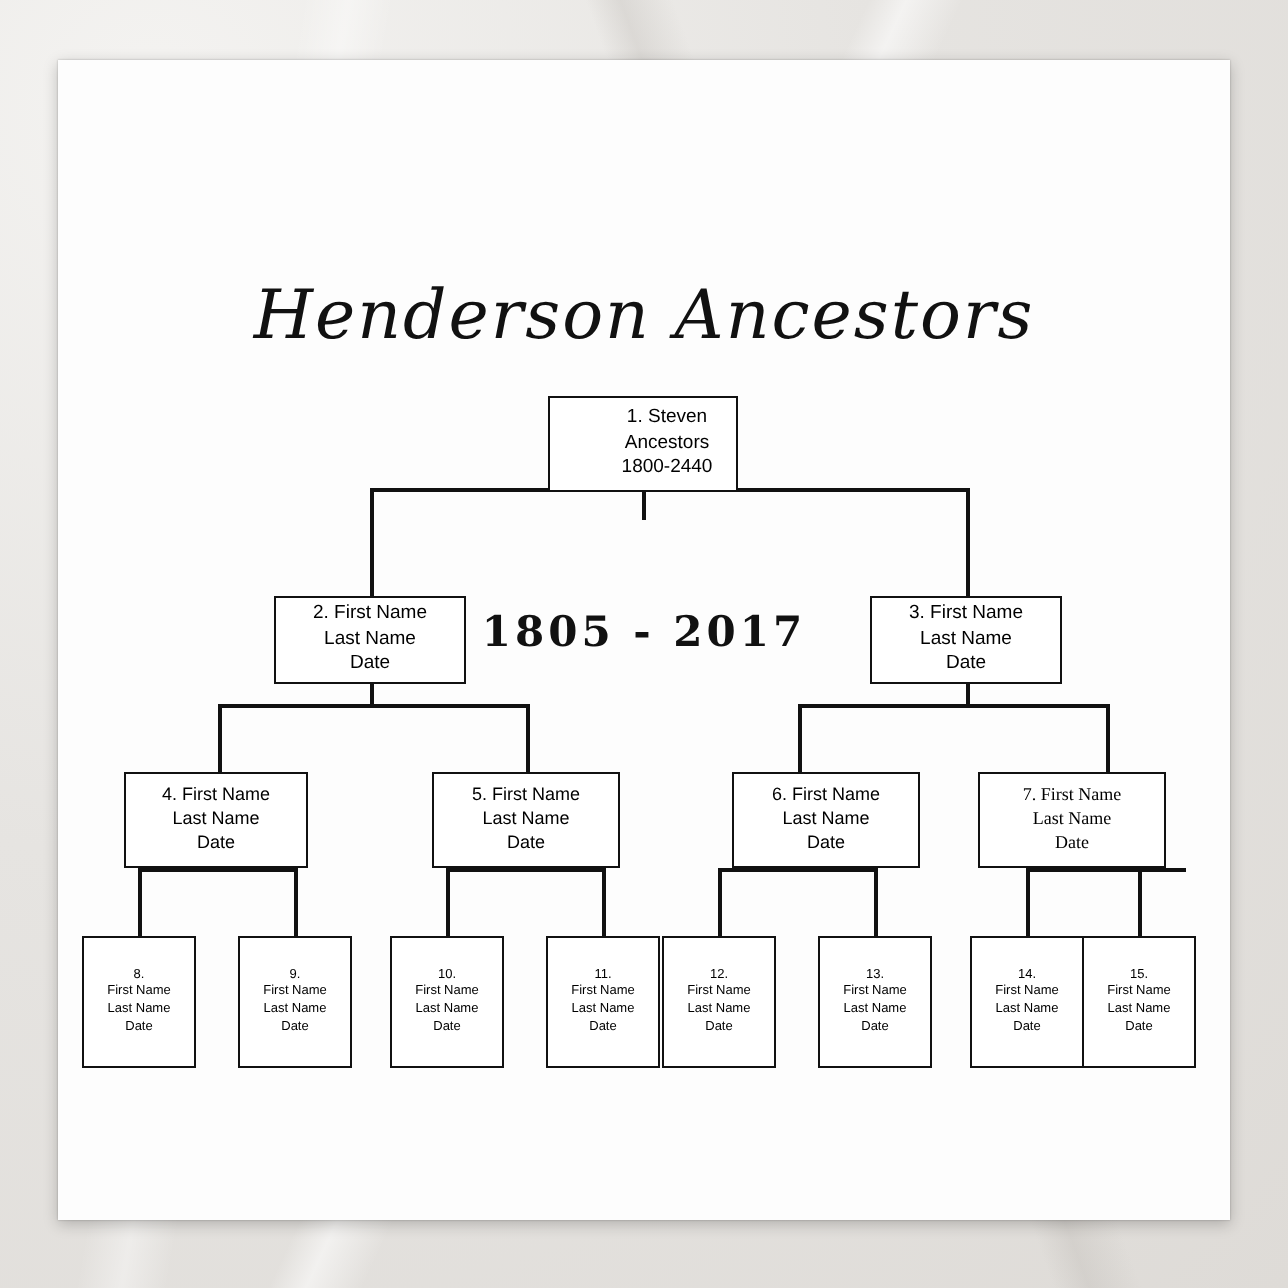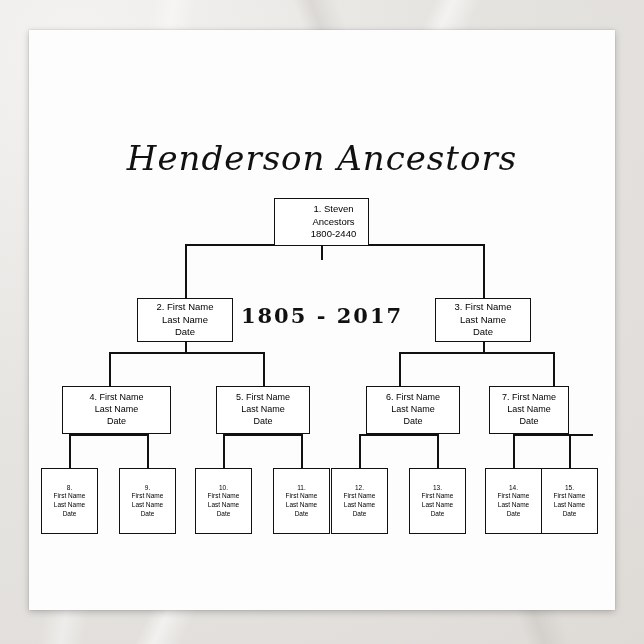--- a/index.html
+++ b/index.html
@@ -148,36 +148,36 @@
     <div>2. First Name</div>
     <div>Last Name</div>
     <div>Date</div>
   </div>
   <div class="node gen2" style="left:406px; top:268px; width:96px; height:44px;text-align:right;">
     <div>3. First Name</div>
     <div>Last Name</div>
     <div>Date</div>
   </div>
 
-  <div class="node gen3" style="left:33px; top:356px; width:109px; height:48px;">
+  <div class="node gen3" style="left:33px; top:356px; width:92px; height:48px;">
     <div>4. First Name</div>
     <div>Last Name</div>
     <div>Date</div>
   </div>
   <div class="node gen3" style="left:187px; top:356px; width:94px; height:48px;">
     <div>5. First Name</div>
     <div>Last Name</div>
     <div>Date</div>
   </div>
   <div class="node gen3" style="left:337px; top:356px; width:94px; height:48px;">
     <div>6. First Name</div>
     <div>Last Name</div>
     <div>Date</div>
   </div>
-  <div class="node gen3" style="left:460px; top:356px; width:80px; height:48px;">
+  <div class="node gen3" style="left:460px; top:356px; width:94px; height:48px;font-family:Liberation Serif, serif;">
     <div>7. First Name</div>
     <div>Last Name</div>
     <div>Date</div>
   </div>
 
   <div class="node gen4" style="left:12px; top:438px; width:57px; height:66px;">
     <div>8.</div>
     <div>First Name</div>
     <div>Last Name</div>
     <div>Date</div>

